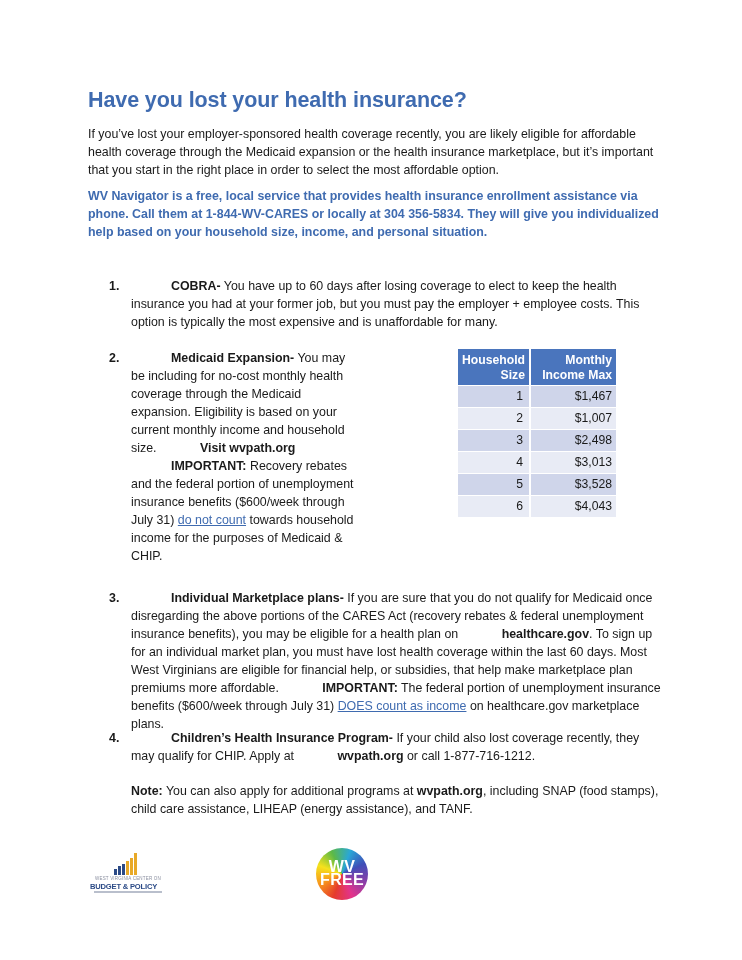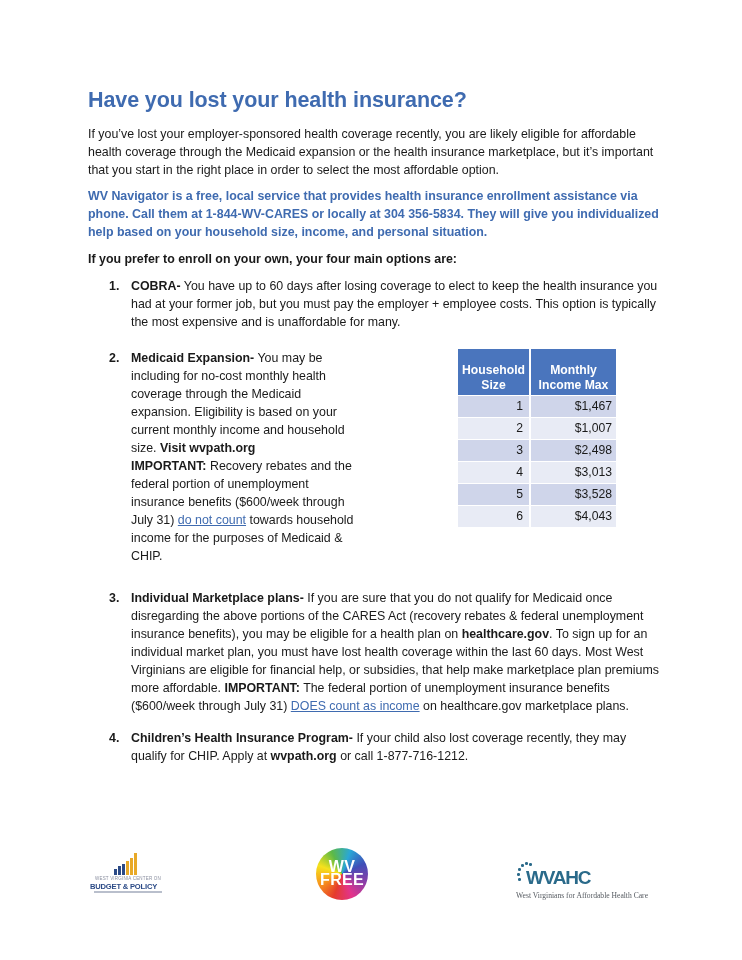--- a/index.html
+++ b/index.html
@@ -24,21 +24,21 @@
       position: absolute; left: 88px; top: 187px; width: 572px;
       font-size: 12.4px; line-height: 18px; color: #3f6bb0; font-weight: bold;
     }
     .options-heading {
       position: absolute; left: 88px; top: 250px;
       font-size: 12.4px; line-height: 18px; font-weight: bold;
     }
     .item { position: absolute; font-size: 12.4px; line-height: 18px; }
     .item .num { position: absolute; left: 0; top: 0; font-weight: bold; }
     .item .body { position: absolute; left: 22px; top: 0; }
-    .item b { font-weight: bold; }
+    .item b { font-weight: bold; margin-left: 40px; }
     .link { color: #3f6bb0; text-decoration: underline; }
     #item1 { left: 109px; top: 277px; width: 552px; }
     #item1 .body { width: 530px; }
     #item2 { left: 109px; top: 349px; width: 245px; }
     #item2 .body { width: 223px; }
     #item3 { left: 109px; top: 589px; width: 552px; }
     #item3 .body { width: 530px; }
     #item4 { left: 109px; top: 729px; width: 552px; }
     #item4 .body { width: 530px; }
     .note {
@@ -46,22 +46,22 @@
       font-size: 12.4px; line-height: 18px;
     }
 
     
     .income-table {
       position: absolute; left: 458px; top: 349px; width: 158px;
       border-collapse: collapse; font-size: 12.2px;
     }
     .income-table th {
       background: #4a75bd; color: #ffffff; font-weight: bold;
-      text-align: center; vertical-align: top; line-height: 15px;
-      padding: 14px 4px 2px 4px; height: 35px;
+      text-align: right; vertical-align: top; line-height: 15px;
+      padding: 4px 4px 2px 4px; height: 35px;
     }
     .income-table th:first-child { border-right: 2px solid #ffffff; width: 66px; }
     .income-table td {
       text-align: right; padding: 0 4px; height: 21px; line-height: 21px;
       color: #1a1a1a;
     }
     .income-table td:first-child { border-right: 2px solid #ffffff; padding-right: 6px; }
     .income-table tr.odd td { background: #cfd5ea; }
     .income-table tr.even td { background: #e8ebf5; }
     .income-table tbody tr td { border-top: 1px solid #ffffff; }
@@ -114,21 +114,20 @@
 <body>
 
 <div class="page">
 
   <h1 class="title">Have you lost your health insurance?</h1>
 
   <p class="intro">If you’ve lost your employer-sponsored health coverage recently, you are likely eligible for affordable health coverage through the Medicaid expansion or the health insurance marketplace, but it’s important that you start in the right place in order to select the most affordable option.</p>
 
   <p class="navigator">WV Navigator is a free, local service that provides health insurance enrollment assistance via phone. Call them at 1-844-WV-CARES or locally at 304 356-5834. They will give you individualized help based on your household size, income, and personal situation.</p>
 
-  <p class="options-heading">If you prefer to enroll on your own, your four main options are:</p>
 
   <div class="item" id="item1">
     <span class="num">1.</span>
     <div class="body">
       <b>COBRA-</b><span> You have up to 60 days after losing coverage to elect to keep the health insurance you had at your former job, but you must pay the employer + employee costs. This option is typically the most expensive and is unaffordable for many.</span>
     </div>
   </div>
 
   <div class="item" id="item2">
     <span class="num">2.</span>
@@ -181,20 +180,23 @@
     </div>
   </div>
 
   <div class="item" id="item4">
     <span class="num">4.</span>
     <div class="body">
       <b>Children’s Health Insurance Program-</b><span> If your child also lost coverage recently, they may qualify for CHIP. Apply at </span><b>wvpath.org</b><span> or call 1-877-716-1212.</span>
     </div>
   </div>
 
+  <p class="note">
+    <b>Note:</b><span> You can also apply for additional programs at </span><b>wvpath.org</b><span>, including SNAP (food stamps), child care assistance, LIHEAP (energy assistance), and TANF.</span>
+  </p>
 
   <div class="logo-budget">
     <div class="bars">
       <div class="bar" style="left:0;height:6px;background:#2b4a86;"></div>
       <div class="bar" style="left:4px;height:9px;background:#2b4a86;"></div>
       <div class="bar" style="left:8px;height:11px;background:#2b4a86;"></div>
       <div class="bar" style="left:12px;height:14px;background:#e8a928;"></div>
       <div class="bar" style="left:16px;height:17px;background:#e8a928;"></div>
       <div class="bar" style="left:20px;height:22px;background:#e8a928;"></div>
     </div>
@@ -203,26 +205,14 @@
     <div class="line3"></div>
   </div>
 
   <div class="logo-free">
     <div class="txt">
       <span>WV</span><br>
       <span>FREE</span>
     </div>
   </div>
 
-  <div class="logo-wvahc">
-    <div class="dots">
-      <div class="dot" style="left:9px;top:0;"></div>
-      <div class="dot" style="left:5px;top:2px;"></div>
-      <div class="dot" style="left:2px;top:6px;"></div>
-      <div class="dot" style="left:1px;top:11px;"></div>
-      <div class="dot" style="left:2px;top:16px;"></div>
-      <div class="dot" style="left:13px;top:1px;"></div>
-    </div>
-    <div class="name">WVAHC</div>
-    <div class="tag">West Virginians for Affordable Health Care</div>
-  </div>
 
 </div>
 
 </body></html>

